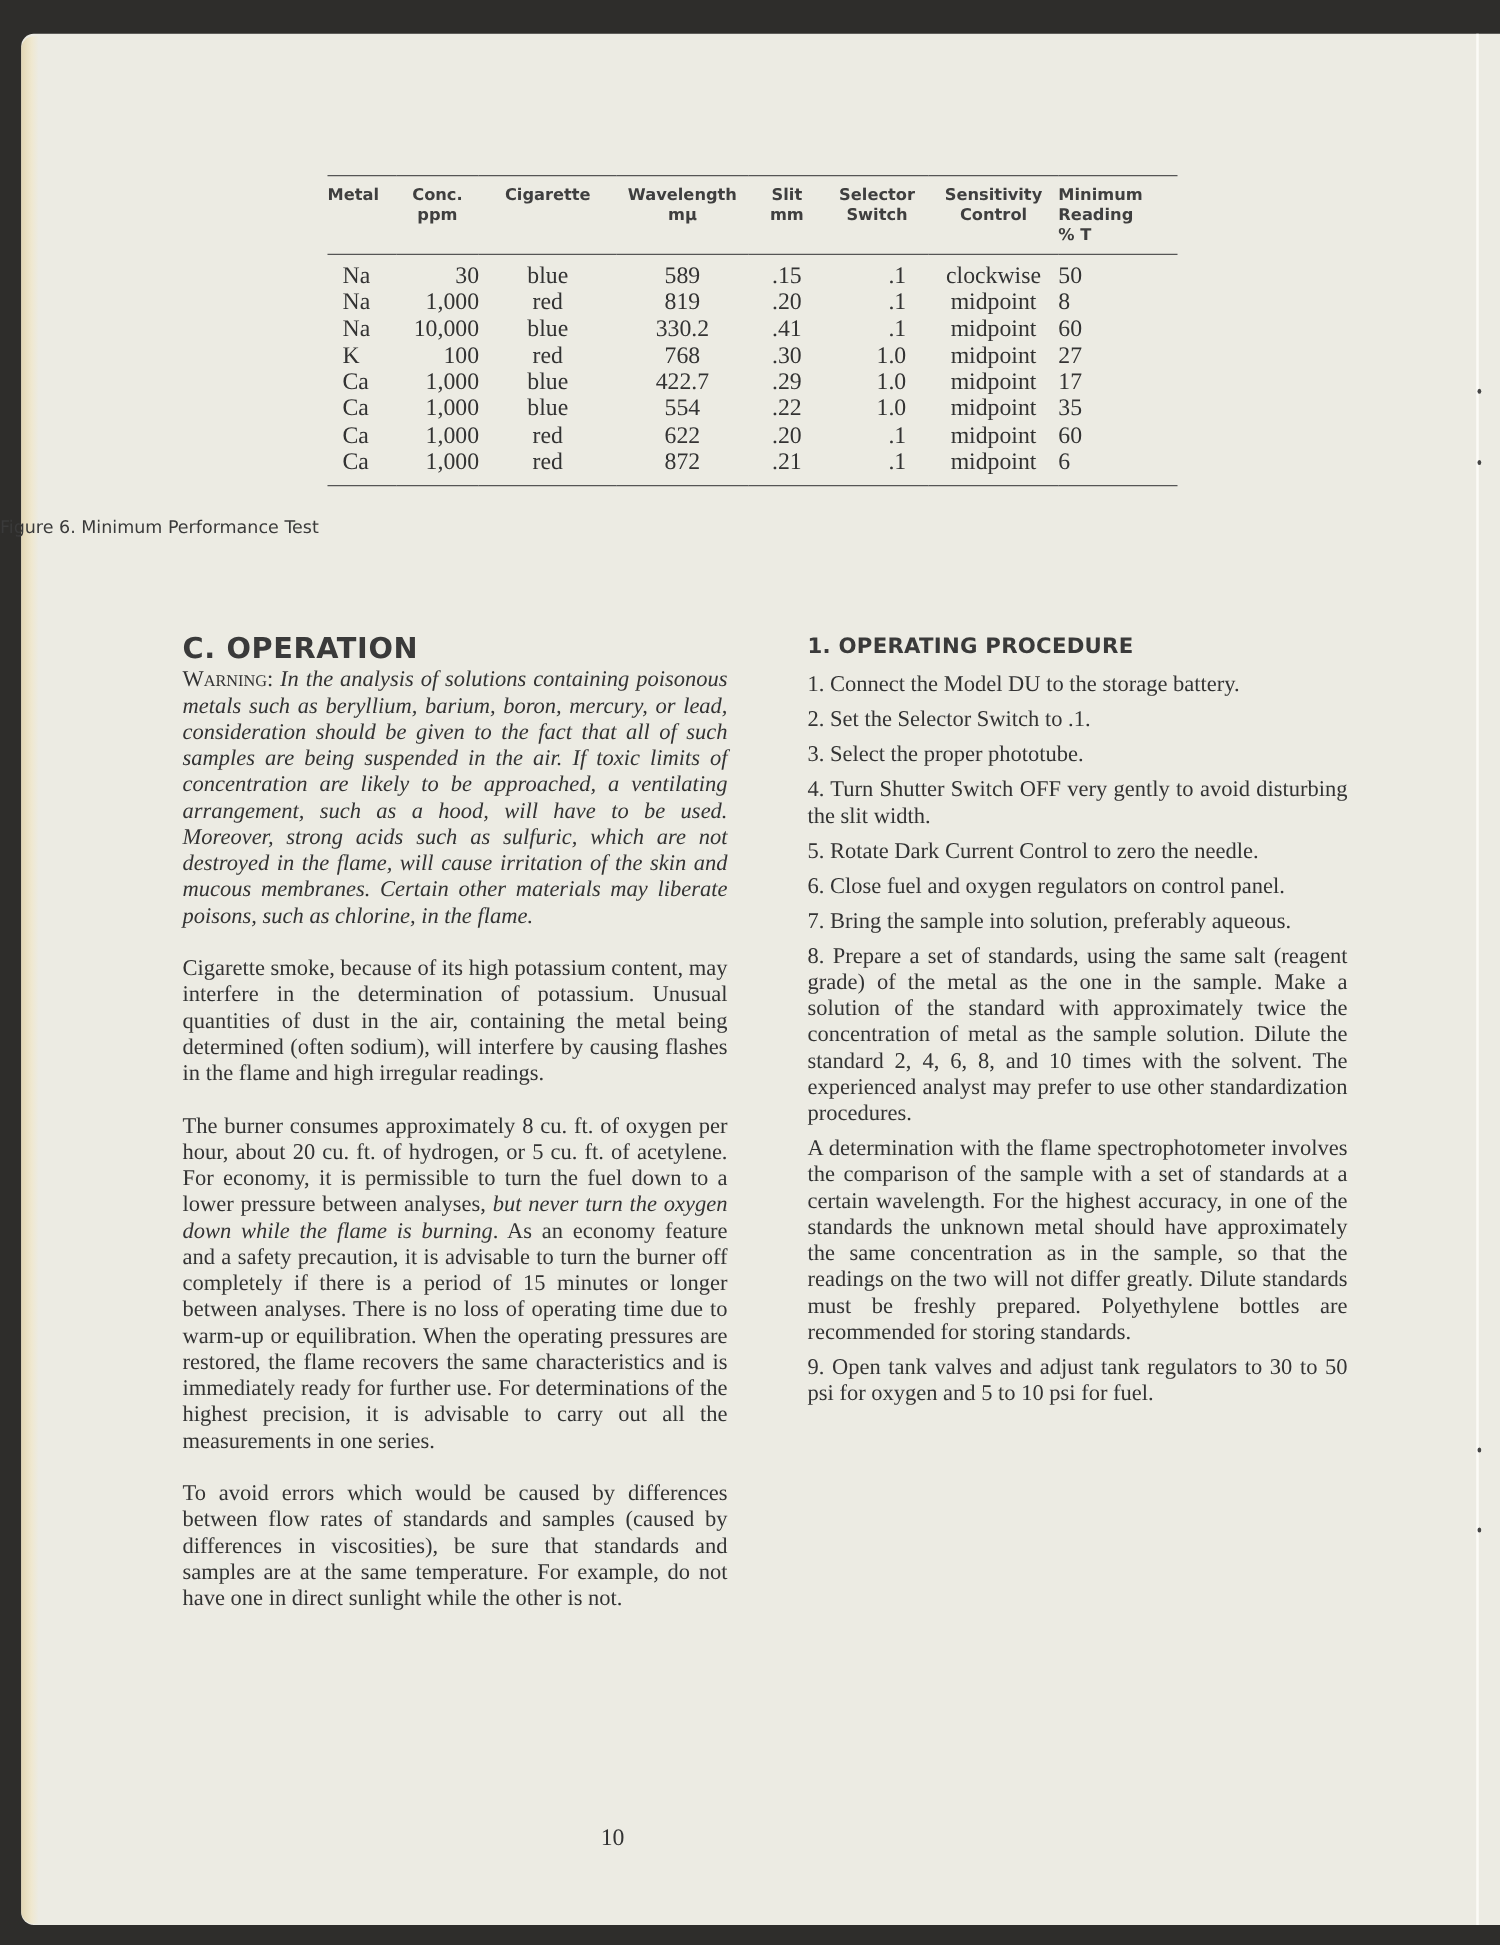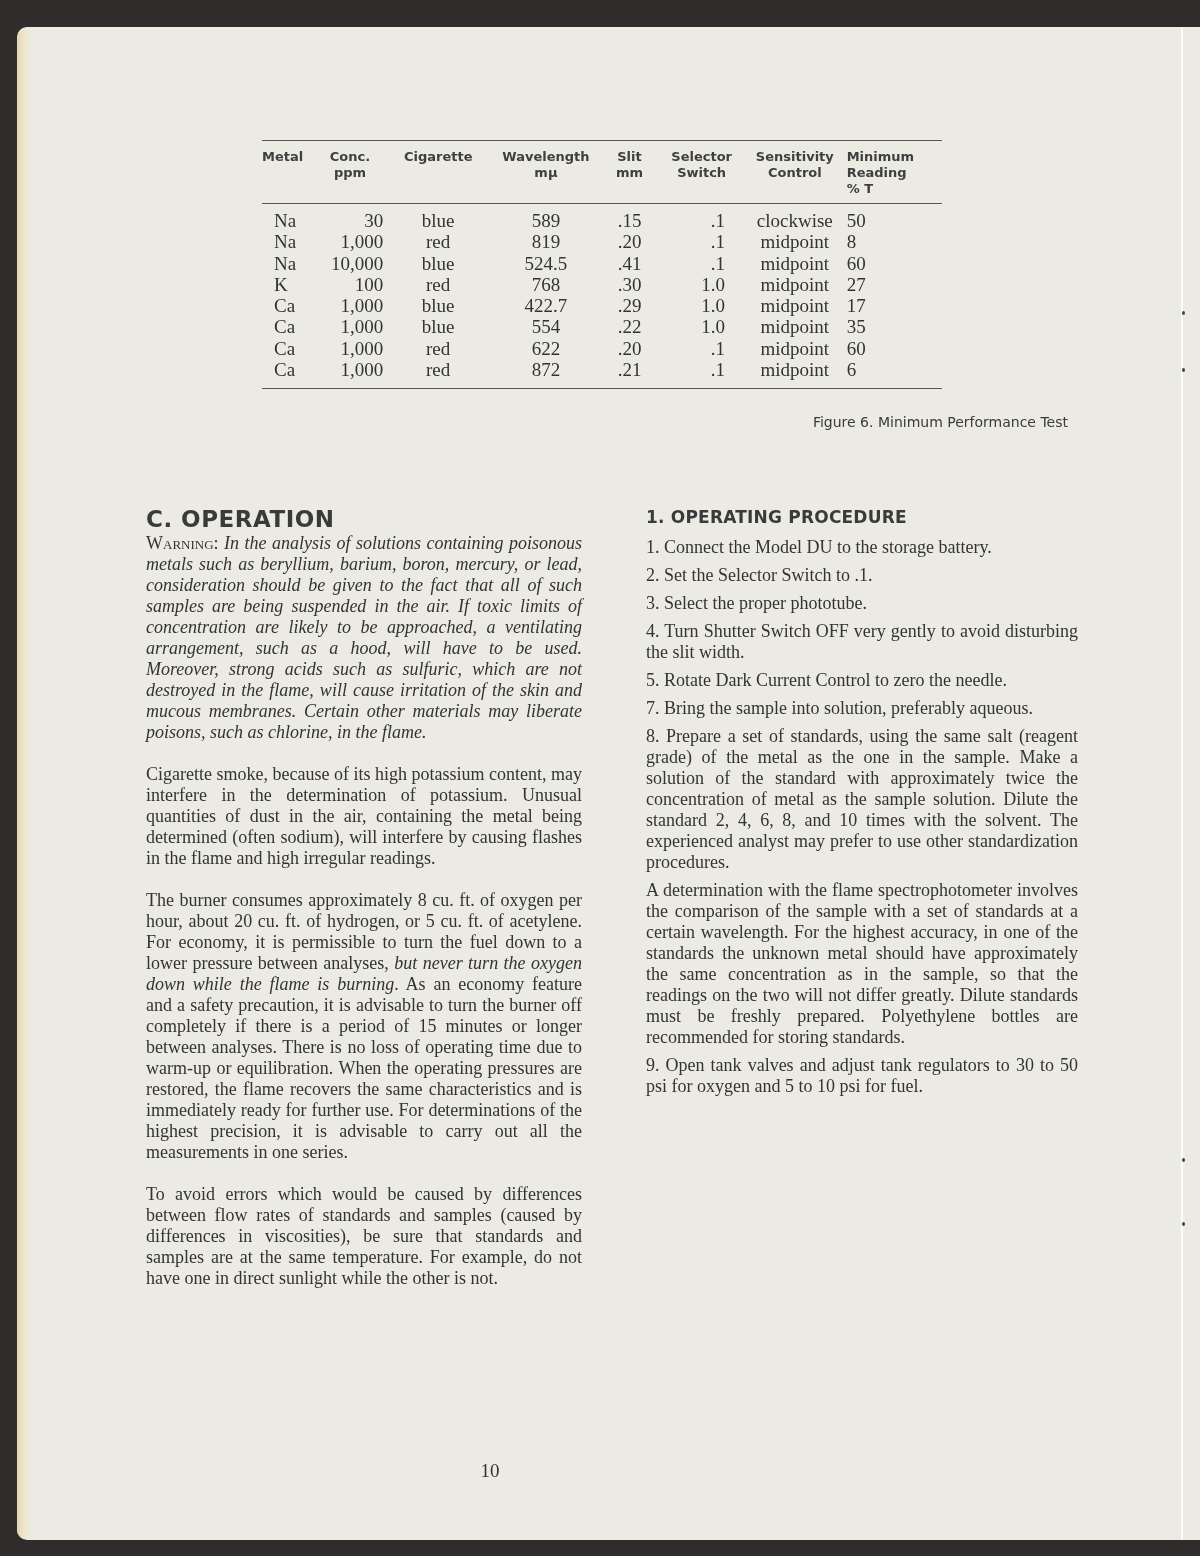--- a/index.html
+++ b/index.html
@@ -21,21 +21,21 @@
   .c-photo { text-align:center; width:120px; }
   .c-wave { text-align:center; width:110px; }
   .c-slit { text-align:center; width:70px; }
   .c-sel { text-align:right; width:70px; padding-right:18px !important; }
   .c-sens { text-align:center; width:110px; }
   .c-min { text-align:left; width:80px; padding-right:22px !important; }
   th.c-metal{padding-left:0 !important;}
   th.c-min{padding-right:0 !important;}
   th.c-sel{text-align:center; padding-right:0 !important;}
   th.c-conc{text-align:center;}
-  .caption { position:absolute; left:0; width:1068px; top:414px; text-align:right; font-size:14px; }
+  .caption { position:absolute; left:0; width:1068px; top:414px; text-align:left; font-size:14px; }
   .col { position:absolute; top:505px; width:436px; font-family:"Liberation Serif",serif; color:#333; font-size:18px; line-height:21px; text-align:justify; }
   .col-left { left:146px; }
   .col-right { left:646px; width:432px; }
   h2 { font-family:"DejaVu Sans",sans-serif; font-weight:bold; margin:0; color:#3a3a3a; }
   .h-main { font-size:23px; line-height:28px; letter-spacing:0.5px; }
   .h-sub { font-size:17px; line-height:24px; margin-bottom:8px; letter-spacing:0.2px; }
   p { margin:0; }
   .sc { font-variant:small-caps; }
   .para-gap { margin-top:21px; }
   .step { margin-top:7px; }
@@ -84,21 +84,21 @@
         <td class="c-wave">819</td>
         <td class="c-slit">.20</td>
         <td class="c-sel">.1</td>
         <td class="c-sens">midpoint</td>
         <td class="c-min">8</td>
       </tr>
     <tr>
         <td class="c-metal">Na</td>
         <td class="c-conc">10,000</td>
         <td class="c-photo">blue</td>
-        <td class="c-wave">524.5</td>
+        <td class="c-wave">330.2</td>
         <td class="c-slit">.41</td>
         <td class="c-sel">.1</td>
         <td class="c-sens">midpoint</td>
         <td class="c-min">60</td>
       </tr>
     <tr>
         <td class="c-metal">K</td>
         <td class="c-conc">100</td>
         <td class="c-photo">red</td>
         <td class="c-wave">768</td>
@@ -160,19 +160,20 @@
   <p class="para-gap">To avoid errors which would be caused by differences between flow rates of standards and samples (caused by differences in viscosities), be sure that standards and samples are at the same temperature. For example, do not have one in direct sunlight while the other is not.</p>
 </div>
 
 <div class="col col-right">
   <h2 class="h-sub">1. OPERATING PROCEDURE</h2>
   <p class="step">1. Connect the Model DU to the storage battery.</p>
   <p class="step">2. Set the Selector Switch to .1.</p>
   <p class="step">3. Select the proper phototube.</p>
   <p class="step">4. Turn Shutter Switch OFF very gently to avoid disturbing the slit width.</p>
   <p class="step">5. Rotate Dark Current Control to zero the needle.</p>
+  <p class="step">6. Close fuel and oxygen regulators on control panel.</p>
   <p class="step">7. Bring the sample into solution, preferably aqueous.</p>
   <p class="step">8. Prepare a set of standards, using the same salt (reagent grade) of the metal as the one in the sample. Make a solution of the standard with approximately twice the concentration of metal as the sample solution. Dilute the standard 2, 4, 6, 8, and 10 times with the solvent. The experienced analyst may prefer to use other standardization procedures.</p>
   <p class="step">A determination with the flame spectrophotometer involves the comparison of the sample with a set of standards at a certain wavelength. For the highest accuracy, in one of the standards the unknown metal should have approximately the same concentration as in the sample, so that the readings on the two will not differ greatly. Dilute standards must be freshly prepared. Polyethylene bottles are recommended for storing standards.</p>
   <p class="step">9. Open tank valves and adjust tank regulators to 30 to 50 psi for oxygen and 5 to 10 psi for fuel.</p>
 </div>
 
 <div class="page-num">10</div>
 
 </body></html>

